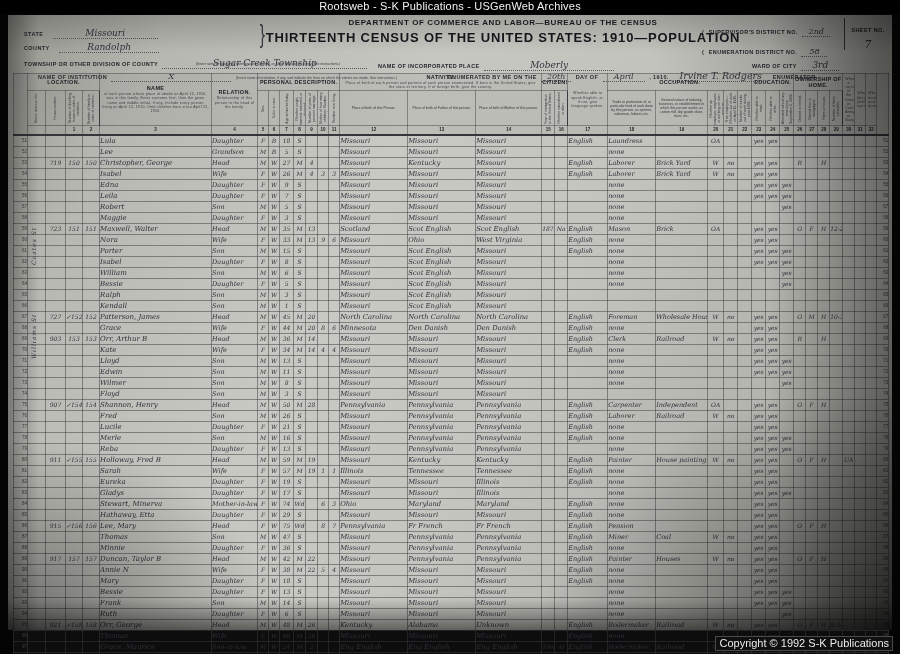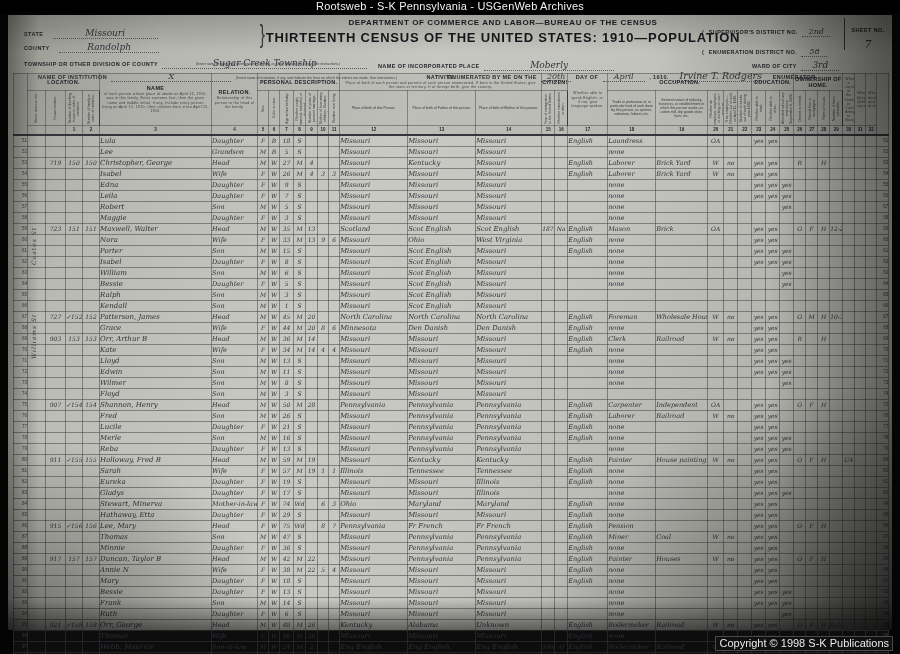--- a/index.html
+++ b/index.html
@@ -88,21 +88,21 @@
   
   .street-label{position:absolute;width:12px;text-align:center;font-family:"DejaVu Serif",serif;font-style:italic;
     font-size:6px;color:#3a3a46;writing-mode:vertical-rl;transform:rotate(180deg);letter-spacing:1px;}
 </style>
 </head>
 <body>
 
 <div class="stage">
 
   <div class="topbar">
-    <span>Rootsweb - S-K Pennsylvania - USGenWeb Archives</span>
+    <span>Rootsweb - S-K Publications - USGenWeb Archives</span>
   </div>
 
   <div class="sheet">
 
     <div class="sheet-header">
       <div class="f-state">
         <span class="plabel">State</span>
         <span class="hw dotted" style="min-width:105px">Missouri</span>
       </div>
       <div class="f-county">
@@ -2124,21 +2124,21 @@
             <td class="c-bl hw"></td>
             <td class="c-df hw"></td>
             <td class="c-ln2 b-l">96</td>
           </tr>
           <tr>
             <td class="c-ln">97</td>
             <td class="c-street hw"></td>
             <td class="c-house hw"></td>
             <td class="c-dwell hw"></td>
             <td class="c-fam hw"></td>
-            <td class="c-name hw b-l">Webb, Maurice</td>
+            <td class="c-name hw b-l">Grace, Maurice</td>
             <td class="c-rel hw b-l">Son-in-law</td>
             <td class="c-sex hw b-l">M</td>
             <td class="c-color hw">W</td>
             <td class="c-age hw">24</td>
             <td class="c-mar hw">M</td>
             <td class="c-yrs hw">2</td>
             <td class="c-cb hw"></td>
             <td class="c-cl hw"></td>
             <td class="c-bps hw b-l">Eng English</td>
             <td class="c-bpf hw">Eng English</td>
@@ -2205,14 +2205,14 @@
       </table>
 
     <div>
         <div class="street-label" style="top: 192px; height: 78px; left: 22px;">Coates St</div>
         <div class="street-label" style="top: 272px; height: 98px; left: 22px;">Williams St</div>
       </div>
 
     <div class="vignette"></div>
   </div>
 
-  <div class="copyright">Copyright © 1998 S-K Publications</div>
+  <div class="copyright">Copyright © 1992 S-K Publications</div>
 </div>
 
 </body></html>

